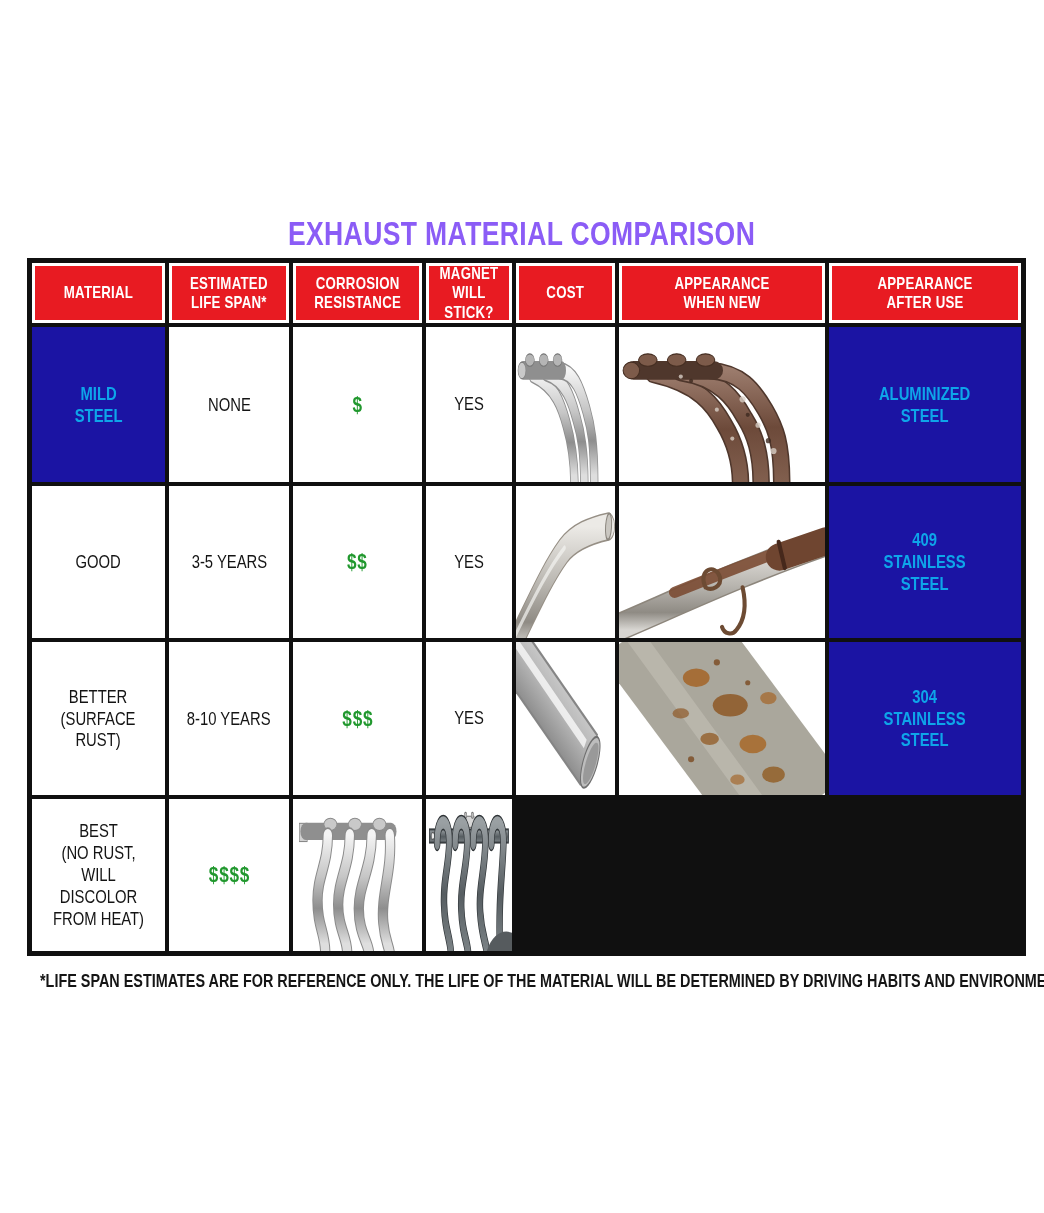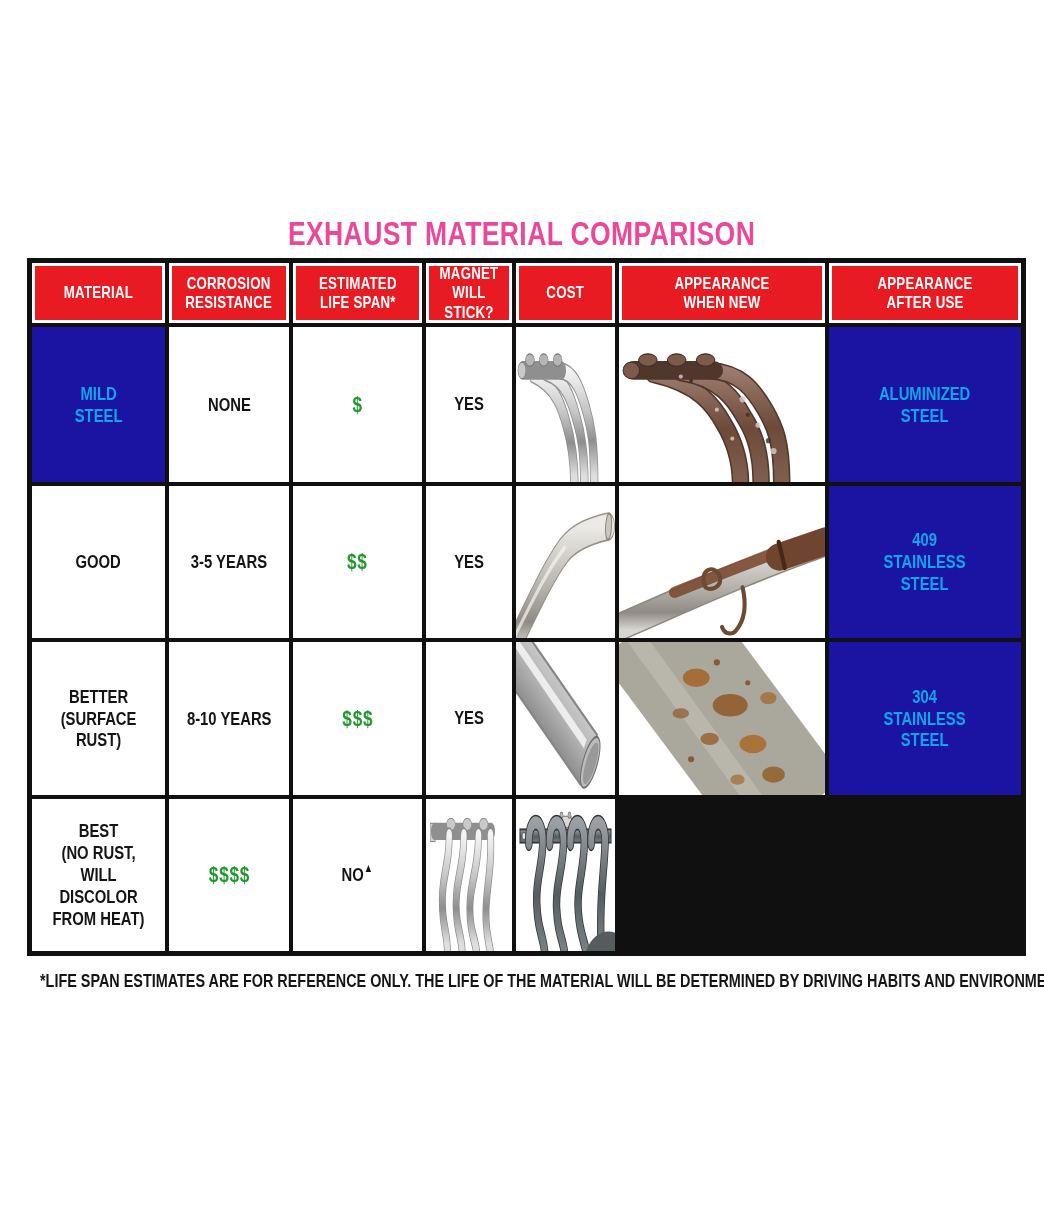--- a/index.html
+++ b/index.html
@@ -5,21 +5,21 @@
   * { margin:0; padding:0; box-sizing:border-box; }
   html,body { background:#ffffff; }
   body {
     width:1044px; height:1213px; overflow:hidden; position:relative;
     font-family:"Liberation Sans","DejaVu Sans",sans-serif;
     -webkit-font-smoothing:antialiased;
   }
   .page { padding-top:214px; }
   .title {
     height:40px; margin-bottom:4px; text-align:center;
-    font-size:34px; font-weight:bold; color:#ec4899; letter-spacing:.5px;
+    font-size:34px; font-weight:bold; color:#8b5cf6; letter-spacing:.5px;
     text-transform:uppercase;
   }
   .cond { display:inline-block; transform:scaleX(.78); transform-origin:center center; }
   .condL { display:inline-block; transform:scaleX(.8); transform-origin:left center; }
   .pre { white-space:pre-line; }
 
   .tbl {
     margin-left:27px; width:max-content;
     display:grid;
     grid-template-columns:137px 124px 133px 90px 103px 210px 196px;
@@ -34,21 +34,21 @@
   }
   .hd {
     background:#e81b22; color:#ffffff;
     box-shadow:inset 0 0 0 3px #ffffff;
     font-weight:bold; font-size:17px; line-height:1.12; letter-spacing:.3px;
   }
   .mat {
     background:#1b14a3; color:#0ea5e9;
     font-weight:bold; font-size:19px; line-height:1.15;
   }
-  .data { color:#141414; font-weight:bold; font-size:19px; line-height:1.15; }
+  .data { color:#141414; font-weight:normal; font-size:19px; line-height:1.15; }
   .cost { color:#21982e; font-weight:bold; font-size:22px; letter-spacing:1px; }
   .magnet sup { font-size:12px; position:relative; top:-2px; }
   .photo { padding:0; }
   .photo svg { display:block; width:100%; height:100%; }
 
   .foots { margin:13px 0 0 40px; }
   .foot {
     font-size:18px; font-weight:bold; color:#151515; line-height:25px;
     white-space:nowrap;
   }
@@ -94,26 +94,26 @@
   <div class="title">
     <span class="cond">EXHAUST MATERIAL COMPARISON</span>
   </div>
 
   <div class="tbl">
 
     <div class="cell hd">
         <span class="cond pre">MATERIAL</span>
       </div>
     <div class="cell hd">
+        <span class="cond pre">ESTIMATED
+LIFE SPAN*</span>
+      </div>
+    <div class="cell hd">
         <span class="cond pre">CORROSION
 RESISTANCE</span>
-      </div>
-    <div class="cell hd">
-        <span class="cond pre">ESTIMATED
-LIFE SPAN*</span>
       </div>
     <div class="cell hd">
         <span class="cond pre">MAGNET
 WILL STICK?</span>
       </div>
     <div class="cell hd">
         <span class="cond pre">COST</span>
       </div>
     <div class="cell hd">
         <span class="cond pre">APPEARANCE
@@ -286,23 +286,20 @@
       </div>
     <div class="cell data">
         <span class="cond pre">BEST
 (NO RUST,
 WILL DISCOLOR
 FROM HEAT)</span>
       </div>
     <div class="cell cost">
         <span class="cond">$$$$</span>
       </div>
-    <div class="cell data magnet">
-        <span class="cond"><span>NO</span><sup>▲</sup></span>
-      </div>
     <div class="cell photo">
       <svg viewBox="0 0 200 150" preserveAspectRatio="none">
         <rect x="10" y="24" width="12" height="18" fill="#d2d2d2" stroke="#838383"></rect>
         <g fill="none" stroke-linecap="round">
           <path d="M20,32 H152" stroke="#8f8f8f" stroke-width="17"></path>
           <path d="M20,32 H152" stroke="url(#gMetal)" stroke-width="14"></path>
         </g>
         <ellipse cx="58" cy="25" rx="10" ry="6" fill="#c9c9c9" stroke="#8a8a8a"></ellipse>
         <ellipse cx="96" cy="25" rx="10" ry="6" fill="#c9c9c9" stroke="#8a8a8a"></ellipse>
         <ellipse cx="134" cy="25" rx="10" ry="6" fill="#c9c9c9" stroke="#8a8a8a"></ellipse>

